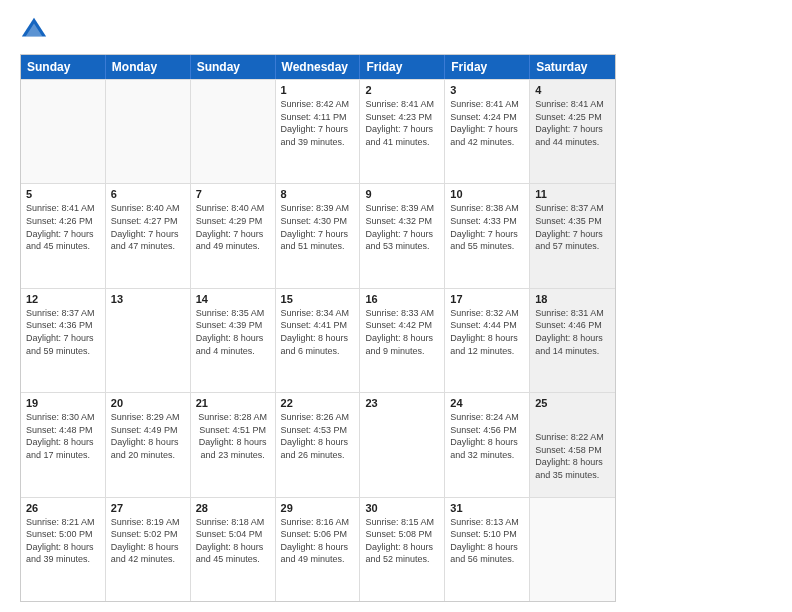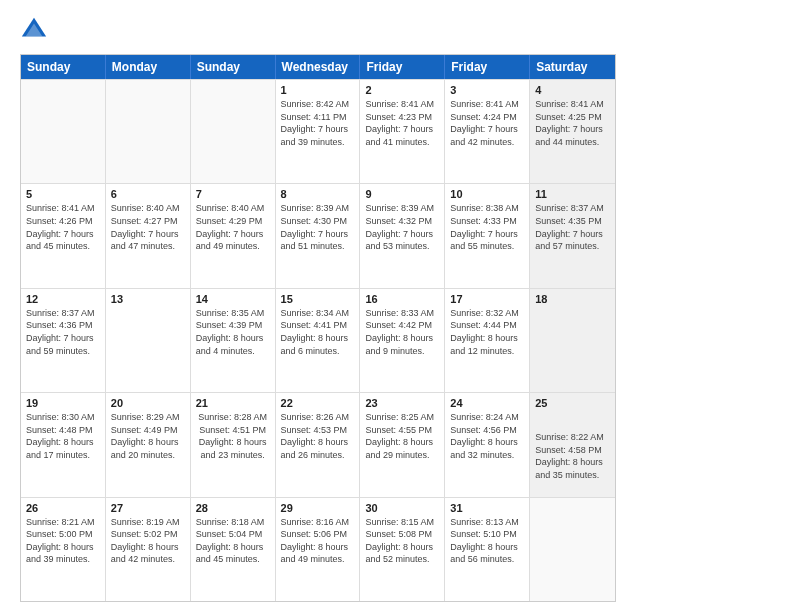--- a/index.html
+++ b/index.html
@@ -240,20 +240,23 @@
 Daylight: 8 hours and 9 minutes.</div>
           </div>
           <div class="cal-cell">
             <div class="day-num">17</div>
             <div class="day-info" style="white-space: pre-line;">Sunrise: 8:32 AM
 Sunset: 4:44 PM
 Daylight: 8 hours and 12 minutes.</div>
           </div>
           <div class="cal-cell shaded">
             <div class="day-num">18</div>
+            <div class="day-info" style="white-space: pre-line;">Sunrise: 8:31 AM
+Sunset: 4:46 PM
+Daylight: 8 hours and 14 minutes.</div>
           </div>
         </div>
         <div class="cal-row">
           <div class="cal-cell">
             <div class="day-num">19</div>
             <div class="day-info" style="white-space: pre-line;">Sunrise: 8:30 AM
 Sunset: 4:48 PM
 Daylight: 8 hours and 17 minutes.</div>
           </div>
           <div class="cal-cell">
@@ -269,23 +272,20 @@
 Daylight: 8 hours and 23 minutes.</div>
           </div>
           <div class="cal-cell">
             <div class="day-num">22</div>
             <div class="day-info" style="white-space: pre-line;">Sunrise: 8:26 AM
 Sunset: 4:53 PM
 Daylight: 8 hours and 26 minutes.</div>
           </div>
           <div class="cal-cell">
             <div class="day-num">23</div>
-            <div class="day-info" style="white-space: pre-line;">Sunrise: 8:25 AM
-Sunset: 4:55 PM
-Daylight: 8 hours and 29 minutes.</div>
           </div>
           <div class="cal-cell">
             <div class="day-num">24</div>
             <div class="day-info" style="white-space: pre-line;">Sunrise: 8:24 AM
 Sunset: 4:56 PM
 Daylight: 8 hours and 32 minutes.</div>
           </div>
           <div class="cal-cell shaded">
             <div class="day-num">25</div>
             <div class="day-info" style="white-space: pre-line; margin-top: 20px;">Sunrise: 8:22 AM

